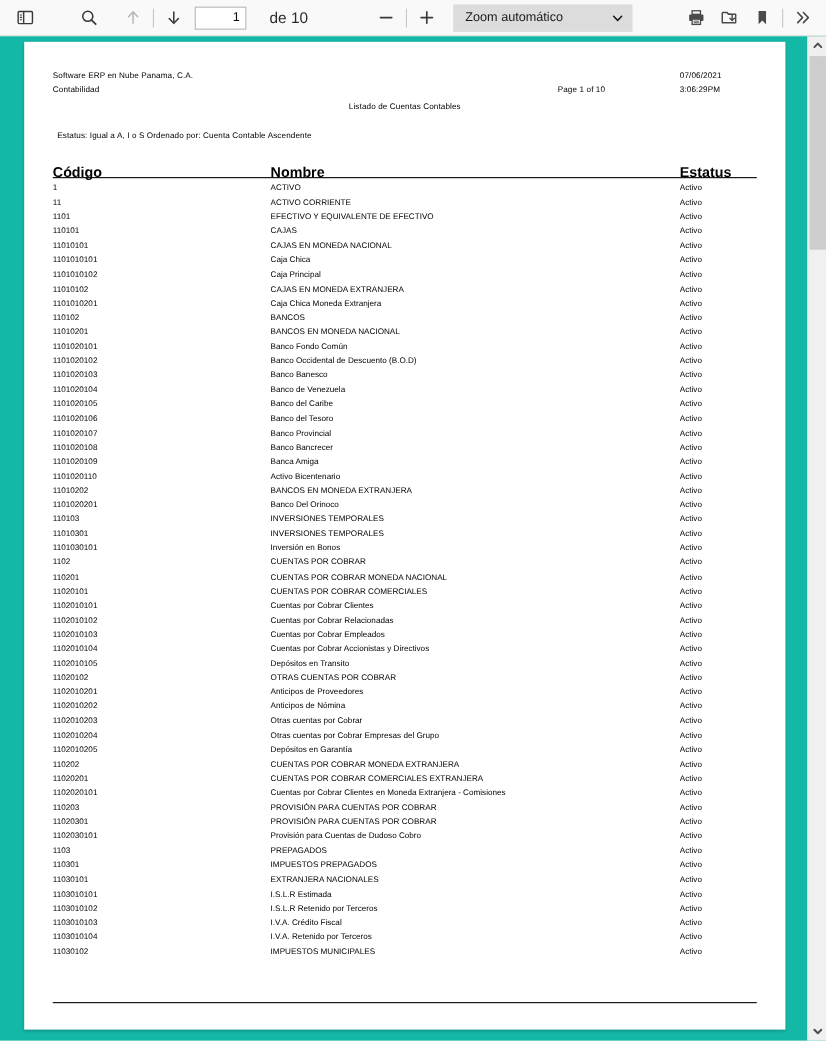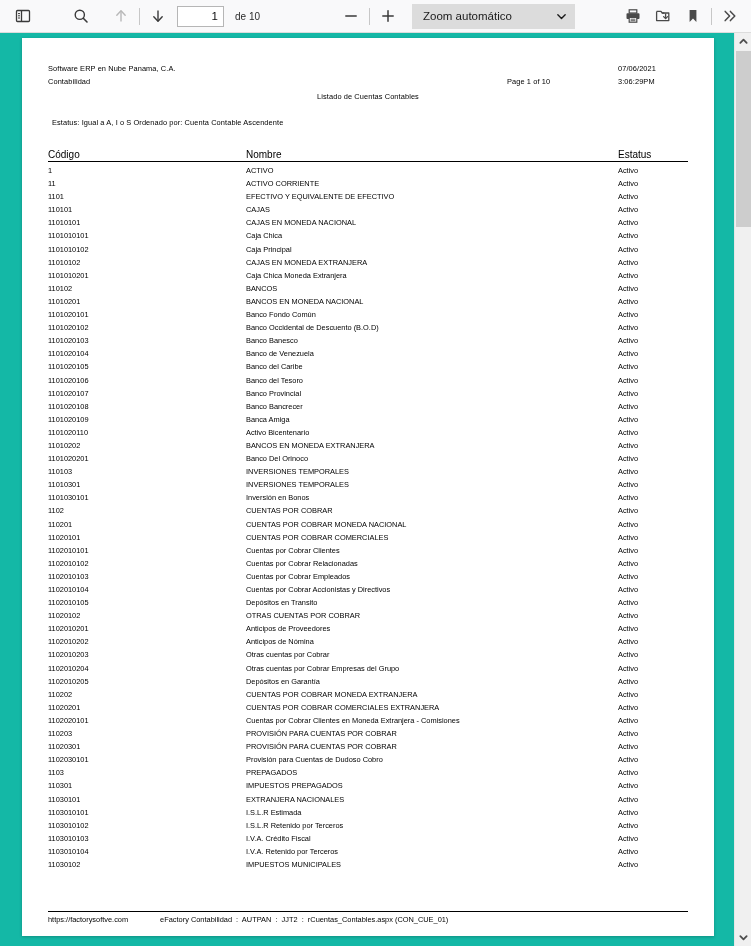--- a/index.html
+++ b/index.html
@@ -46,23 +46,23 @@
     border: 1px solid #b6b6b6;
     background: #fff;
     text-align: right;
     padding: 0 5px 0 2px;
     font-size: 11.5px;
     color: #0c0c0d;
     font-family: "Liberation Sans", sans-serif;
     margin-left: 4px;
   }
   #page-count-label {
-    font-size: 10px;
+    font-size: 14px;
     color: #2b2b2b;
-    margin-left: 11px;
+    margin-left: 21px;
     white-space: nowrap;
   }
 
   #zoom-select-wrap {
     height: 25px;
     background: #dcdcdc;
     border: none;
     display: flex; align-items: center;
     padding: 0 8px 0 11px;
     margin-left: 9px;
@@ -139,24 +139,24 @@
   #hdr-filter   { left: 30px; top: 80px; }
 
   
   #tbl {
     position: absolute;
     left: 26px; top: 110px;
     width: 640px;
   }
   .trow { position: relative; height: 13.1px; font-size: 7.4px; }
   .thead {
-    font-weight: normal;
+    font-weight: bold;
     height: 14px;
     border-bottom: 1.2px solid #000;
-    font-size: 10px;
+    font-size: 13px;
   }
   .c-code   { position: absolute; left: 0px;   top: 1px; }
   .c-name   { position: absolute; left: 162px; top: 1px; padding-left: 36px; }
   .c-status { position: absolute; left: 570px; top: 1px; }
 
   #tbl-body { margin-top: 3px; }
 
   
   #foot-rule {
     position: absolute;
@@ -564,21 +564,20 @@
             </div>
             <div class="trow">
               <span class="c-code">11030102</span>
               <span class="c-name">IMPUESTOS MUNICIPALES</span>
               <span class="c-status">Activo</span>
             </div>
           </div>
       </div>
 
       <div id="foot-rule"></div>
-      <div id="foot-text"><span id="foot-url">https://factorysoftve.com</span><span id="foot-detail">eFactory Contabilidad  :  AUTPAN  :  JJT2  :  rCuentas_Contables.aspx (CON_CUE_01)</span></div>
 
     </div>
   </div>
 </div>
 
 <div id="scrollbar">
   <div class="sb-arrow" id="sb-arrow-up">
     <svg class="icon" width="9" height="9" viewBox="0 0 10 10">
       <polyline points="1.5,6.5 5,3 8.5,6.5" fill="none" stroke="#4d4d4d" stroke-width="2" stroke-linecap="round" stroke-linejoin="round"></polyline>
     </svg>

